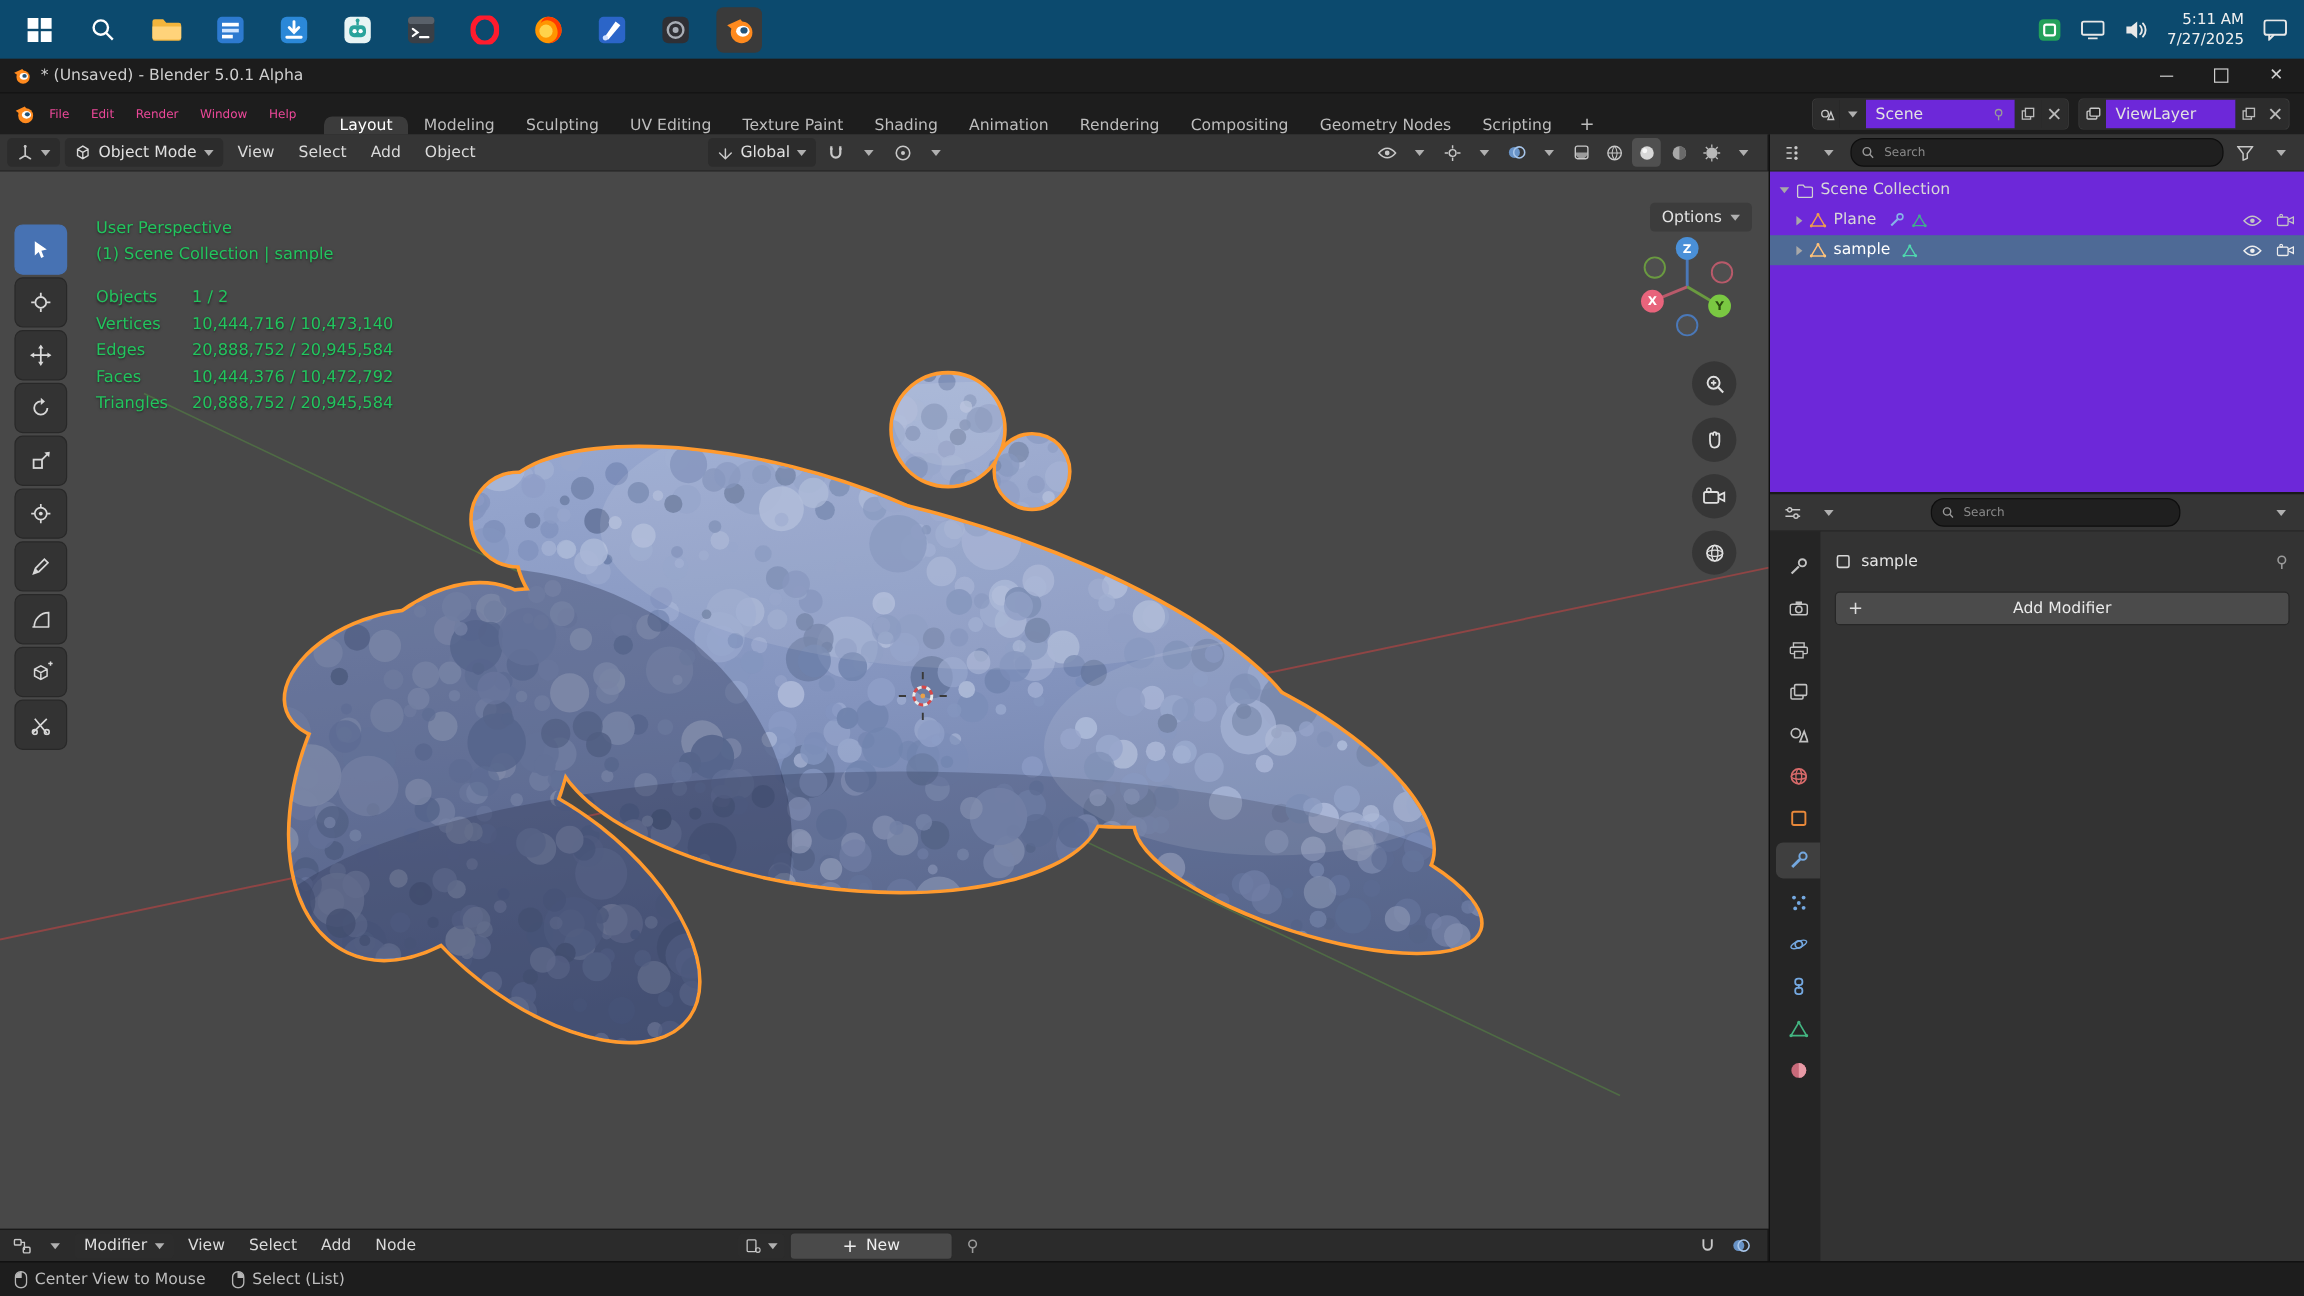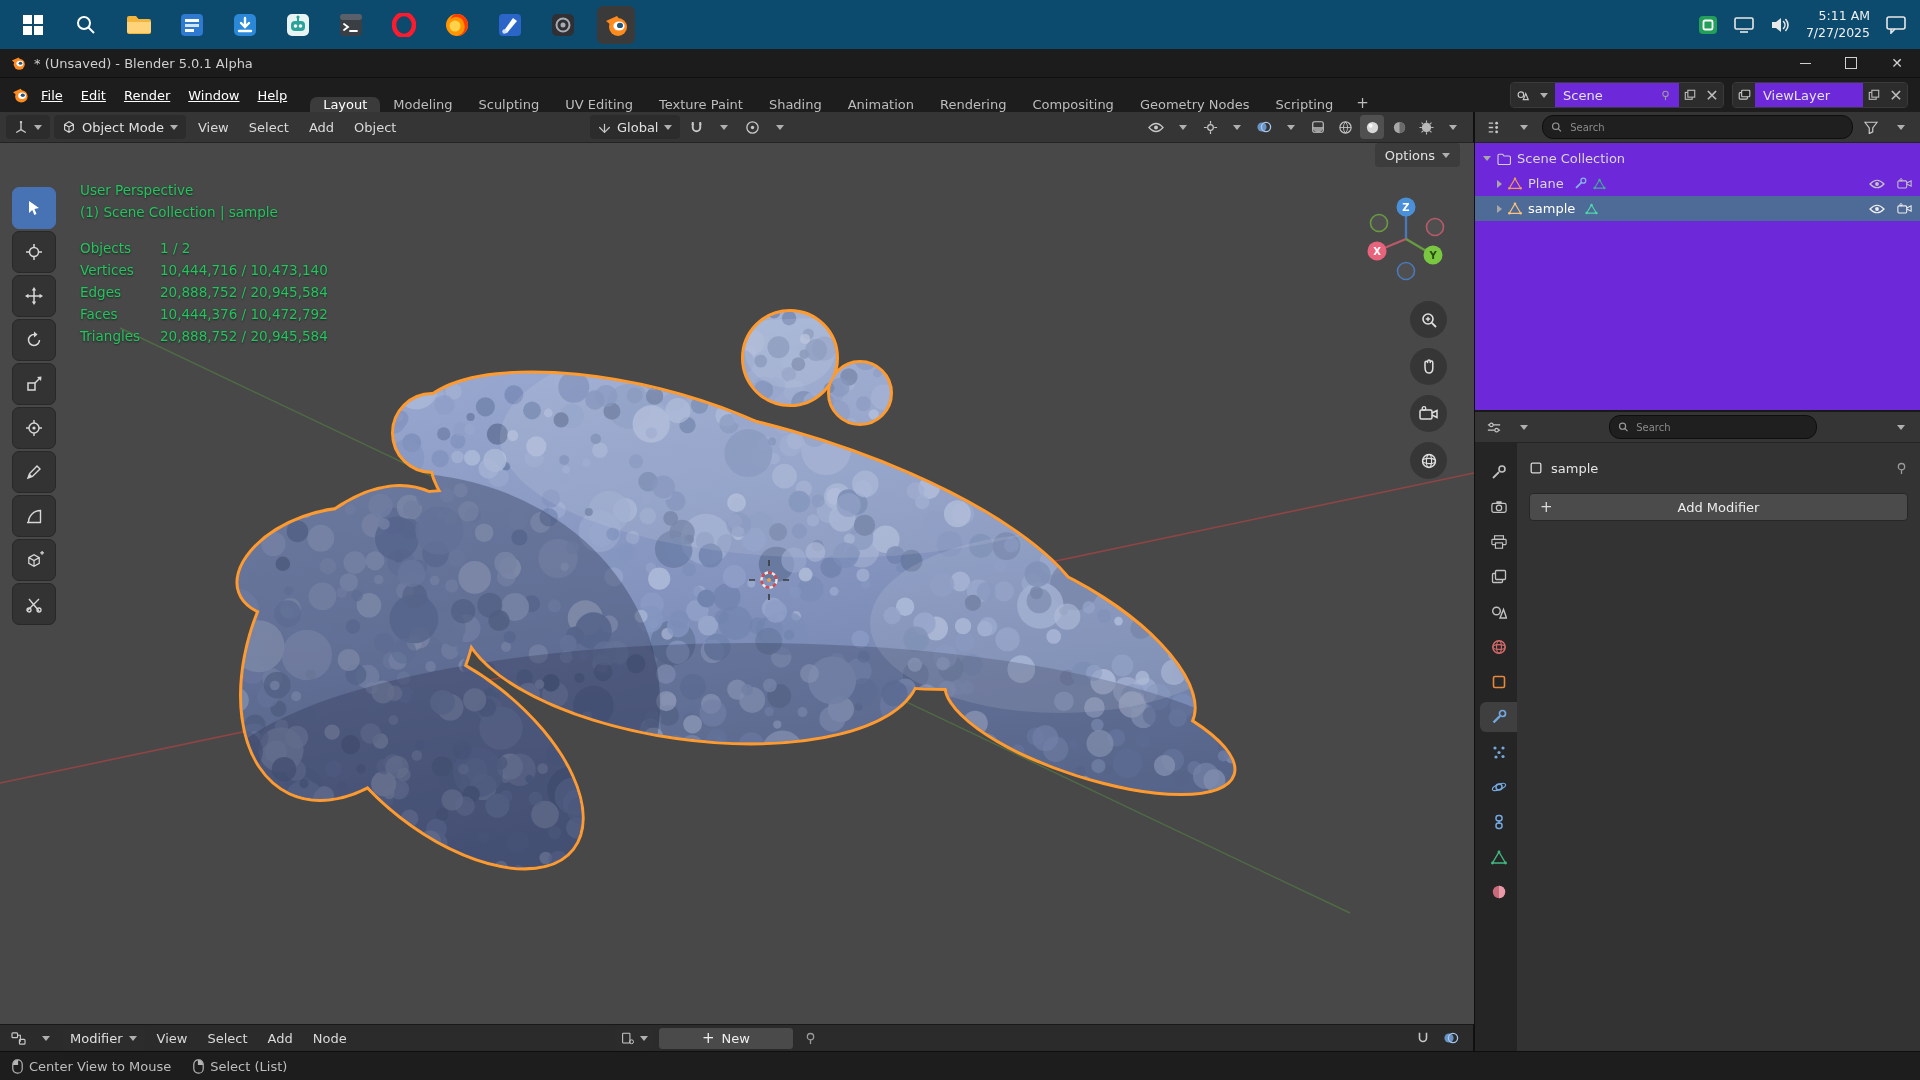--- a/index.html
+++ b/index.html
@@ -19,21 +19,21 @@
   
   .titlebar{position:absolute;top:49px;left:0;width:100%;height:29px;background:#1c1c1c;border-bottom:1px solid #101010;
             display:flex;align-items:center;padding-left:10px;box-sizing:border-box;font-size:13px;color:#cfcfcf;}
   .win-controls{margin-left:auto;display:flex;height:100%;}
   .win-btn{width:46px;display:flex;align-items:center;justify-content:center;color:#d0d0d0;font-size:14px;}
   .min-glyph{width:11px;height:0;border-top:1.5px solid #d0d0d0;}
   .max-glyph{width:10px;height:10px;border:1.5px solid #d0d0d0;}
   
   .topbar{position:absolute;top:78px;left:0;width:100%;height:34px;background:#1d1d1d;display:flex;align-items:center;
           padding:0 8px;box-sizing:border-box;}
-  .menu-item{padding:4px 9px;font-size:13px;color:#ffffff;border-radius:4px;cursor:default;text-decoration:underline;}
+  .menu-item{padding:4px 9px;font-size:10px;color:#ec4899;border-radius:4px;cursor:default;}
   .ws-tabs{display:flex;margin-left:14px;align-items:flex-end;height:100%;}
   .ws-tab{display:flex;align-items:center;padding:0 13px;font-size:13px;color:#bdbdbd;border-radius:7px 7px 0 0;}
   .ws-tab.active{background:#3b3b3b;color:#fff;}
   .ws-add{display:flex;align-items:center;padding:0 10px;color:#bdbdbd;font-size:15px;}
   .top-right{margin-left:auto;display:flex;gap:8px;align-items:center;padding-right:4px;}
   .widget{display:flex;align-items:center;height:24px;background:#232323;border:1px solid #3a3a3a;border-radius:4px;overflow:hidden;}
   .widget .wfield{display:flex;align-items:center;gap:10px;padding:0 8px;height:100%;font-size:13px;color:#e2e2e2;background:#6d28d9;}
   .widget .wbtn{display:flex;align-items:center;justify-content:center;width:22px;height:100%;background:#2c2c2c;color:#bbb;}
   .car{display:inline-block;width:0;height:0;border-left:4px solid transparent;border-right:4px solid transparent;border-top:5px solid #b0b0b0;}
   .chev-r{display:inline-block;width:0;height:0;border-left:5px solid #a8a8a8;border-top:4px solid transparent;border-bottom:4px solid transparent;}
@@ -46,21 +46,21 @@
   .hicon.pressed{background:#505050;}
   .hmenu{padding:4px 8px;font-size:13px;color:#dadada;}
   .vcenter{position:absolute;left:590px;display:flex;gap:4px;align-items:center;}
   .vright{position:absolute;right:8px;display:flex;gap:3px;align-items:center;}
   
   .viewport{position:absolute;top:143px;left:0;width:1474px;height:881px;background:#484848;overflow:hidden;border-right:1px solid #101010;}
   .scene-svg{position:absolute;inset:0;}
   .overlay-text{position:absolute;left:80px;top:36px;font-size:13.5px;color:#22c55e;text-shadow:0 1px 2px rgba(0,0,0,.55);line-height:22px;}
   .stats{margin-top:14px;}
   .stat-row{display:grid;grid-template-columns:80px auto;}
-  .options-btn{position:absolute;top:0;right:14px;height:24px;display:flex;align-items:center;gap:7px;background:#3a3a3ae0;
+  .options-btn{position:absolute;top:26px;right:14px;height:24px;display:flex;align-items:center;gap:7px;background:#3a3a3ae0;
                border-radius:4px;padding:0 10px;font-size:13px;color:#e2e2e2;}
   .toolbar{position:absolute;left:12px;top:44px;display:flex;flex-direction:column;gap:2px;}
   .tool-btn{width:42px;height:40px;background:rgba(48,48,48,.88);border:1px solid #282828;border-radius:7px;
             display:flex;align-items:center;justify-content:center;}
   .tool-btn.active{background:#4772b3;border-color:#4772b3;}
   .gizmo{position:absolute;top:48px;right:20px;width:96px;height:96px;}
   .navbtns{position:absolute;right:27px;top:158px;display:flex;flex-direction:column;gap:10px;}
   .nav-btn{width:37px;height:37px;border-radius:50%;background:rgba(40,40,40,.55);display:flex;align-items:center;justify-content:center;}
   
   .nodebar{position:absolute;top:1024px;left:0;width:1474px;height:27px;background:#2b2b2b;border-top:1px solid #191919;

